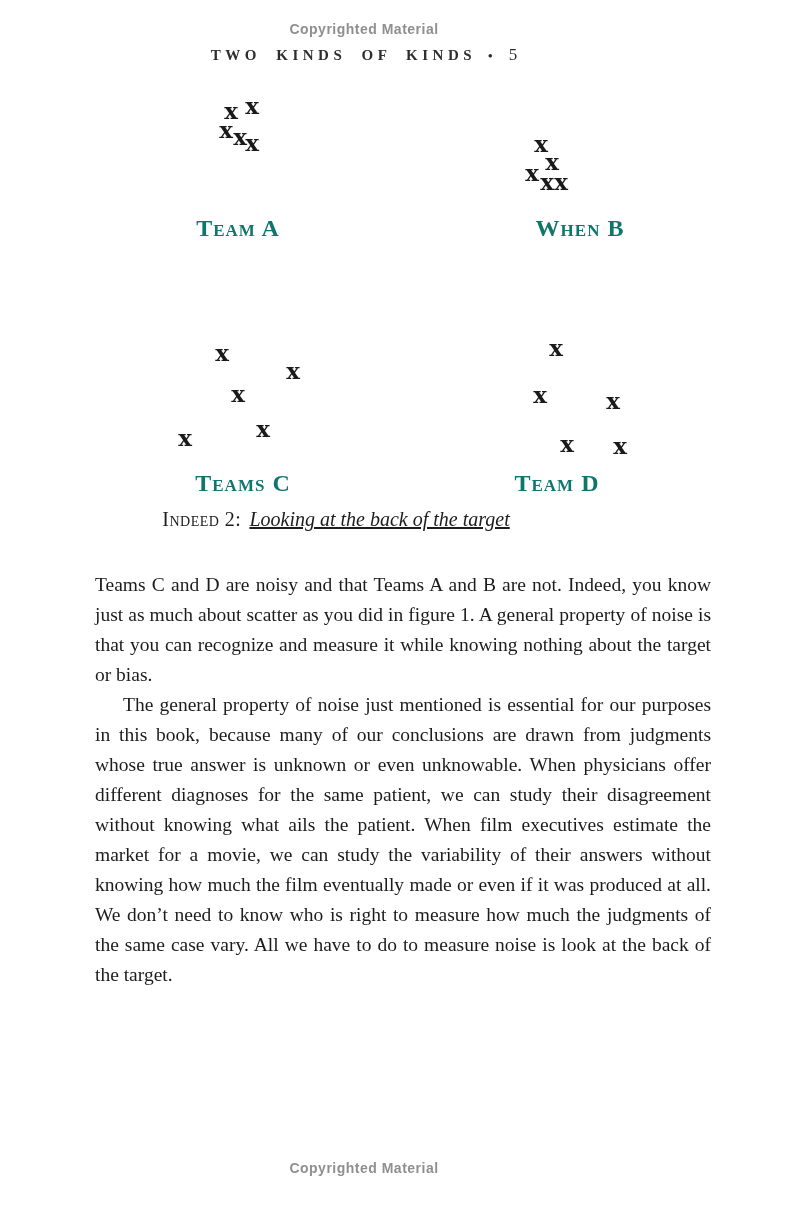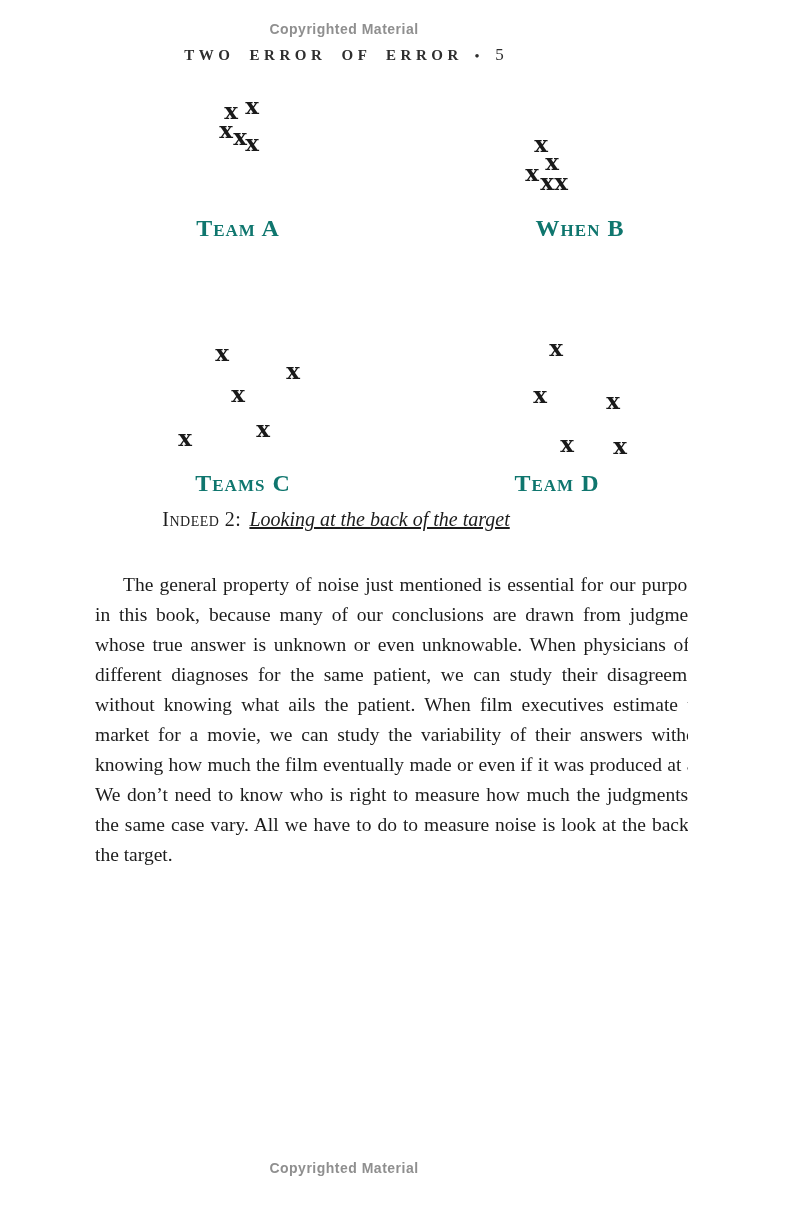--- a/index.html
+++ b/index.html
@@ -3,20 +3,21 @@
 <meta charset="utf-8">
 <style>
   html, body { margin: 0; padding: 0; background: #ffffff; }
   .page {
     position: relative;
     width: 688px;
     height: 1206px;
     background: #ffffff;
     overflow: hidden;
     font-family: "Liberation Serif", serif;
+    padding-left: 40px;
   }
   .copyright {
     position: absolute;
     left: 0;
     width: 100%;
     text-align: center;
     font-family: "Liberation Sans", sans-serif;
     font-size: 14px;
     font-weight: bold;
     color: #8f8f8f;
@@ -106,21 +107,21 @@
   .body-text p.indent { text-indent: 28px; }
 </style>
 </head>
 <body>
 
 <div class="page">
 
   <div class="copyright top">Copyrighted Material</div>
 
   <div class="running-head">
-    <span>TWO ERROR OF ERROR</span><span class="sep">•</span><span class="pagenum">5</span>
+    <span>TWO KINDS OF KINDS</span><span class="sep">•</span><span class="pagenum">5</span>
   </div>
 
   <div class="figure-area">
       <span class="xmark" style="left: 231px; top: 110px;">x</span>
       <span class="xmark" style="left: 252px; top: 105px;">x</span>
       <span class="xmark" style="left: 226px; top: 129px;">x</span>
       <span class="xmark" style="left: 240px; top: 136px;">x</span>
       <span class="xmark" style="left: 252px; top: 142px;">x</span>
       <span class="team-label" style="left: 238px; top: 228px;">Team A</span>
       <span class="xmark" style="left: 541px; top: 143px;">x</span>
@@ -141,18 +142,19 @@
       <span class="xmark" style="left: 567px; top: 443px;">x</span>
       <span class="xmark" style="left: 620px; top: 445px;">x</span>
       <span class="team-label" style="left: 557px; top: 483px;">Team D</span>
     </div>
 
   <div class="caption">
     <span class="cap-label">Indeed 2:</span><span class="cap-text">Looking at the back of the target</span>
   </div>
 
   <div class="body-text">
+    <p>Teams C and D are noisy and that Teams A and B are not. Indeed, you know just as much about scatter as you did in figure 1. A general property of noise is that you can recognize and measure it while knowing nothing about the target or bias.</p>
     <p class="indent">The general property of noise just mentioned is essential for our purposes in this book, because many of our conclusions are drawn from judgments whose true answer is unknown or even unknowable. When physicians offer different diagnoses for the same patient, we can study their disagreement without knowing what ails the patient. When film executives estimate the market for a movie, we can study the variability of their answers without knowing how much the film eventually made or even if it was produced at all. We don’t need to know who is right to measure how much the judgments of the same case vary. All we have to do to measure noise is look at the back of the target.</p>
   </div>
 
   <div class="copyright bottom">Copyrighted Material</div>
 
 </div>
 
 </body></html>

